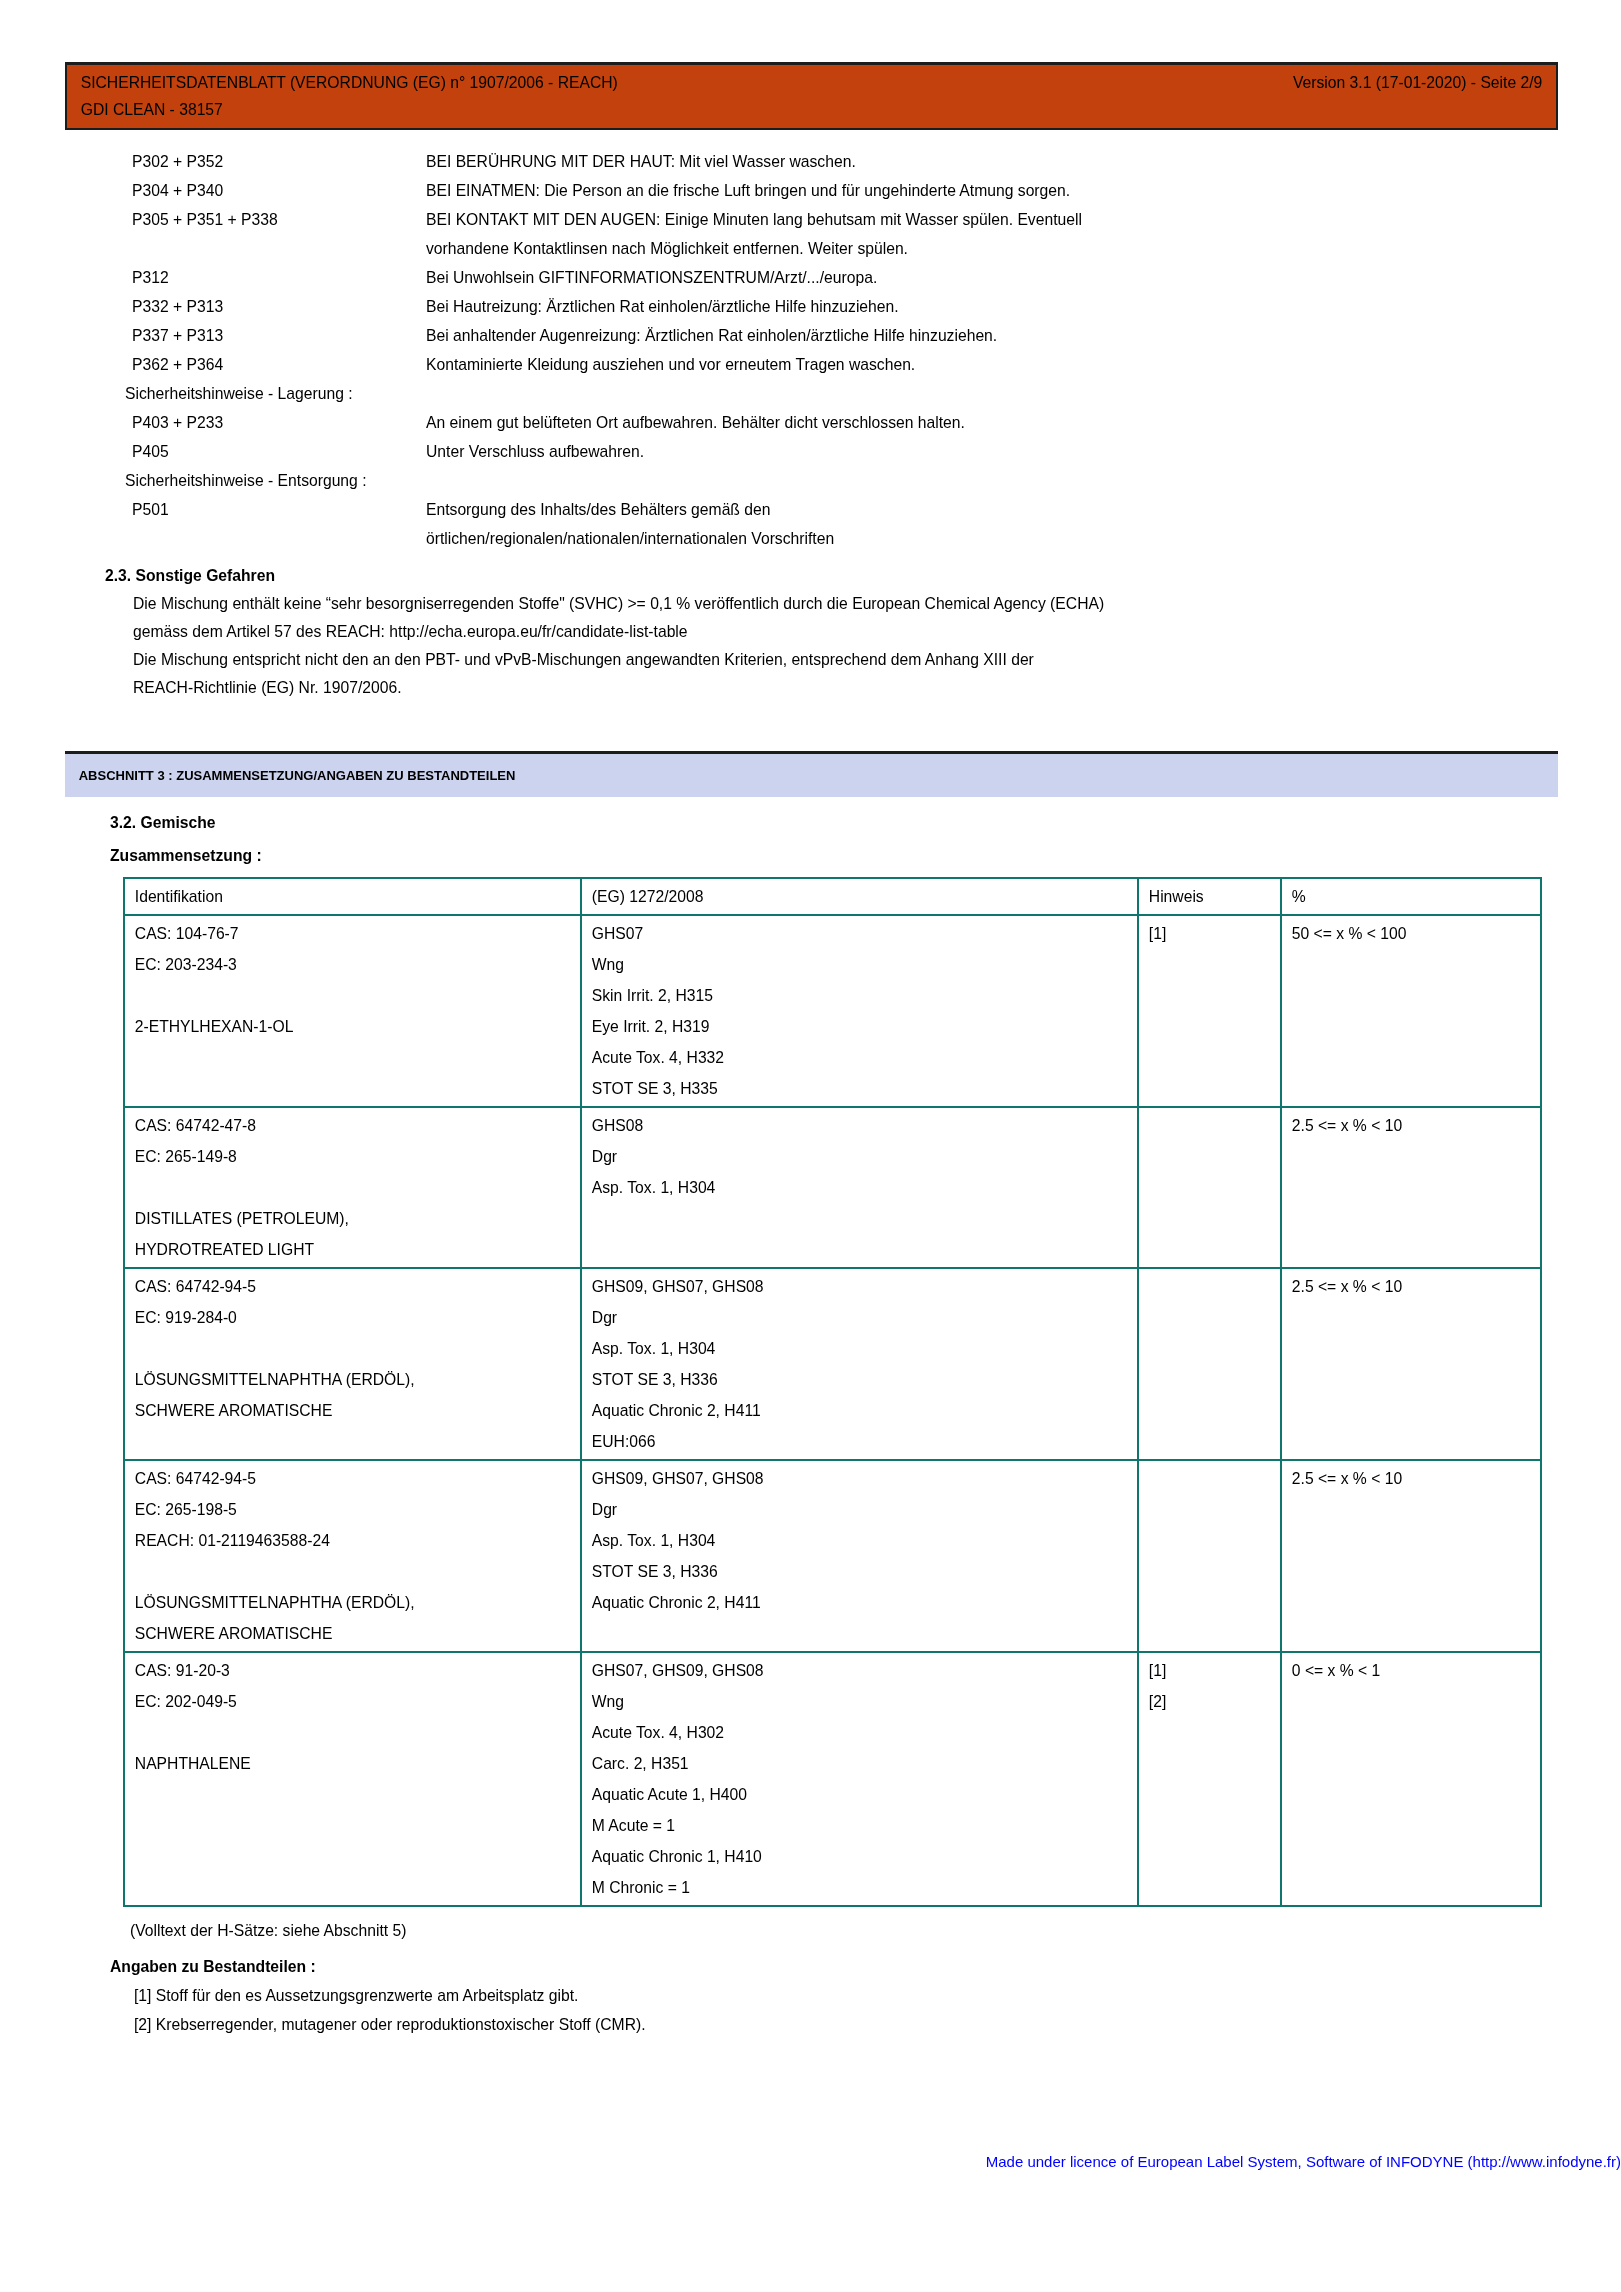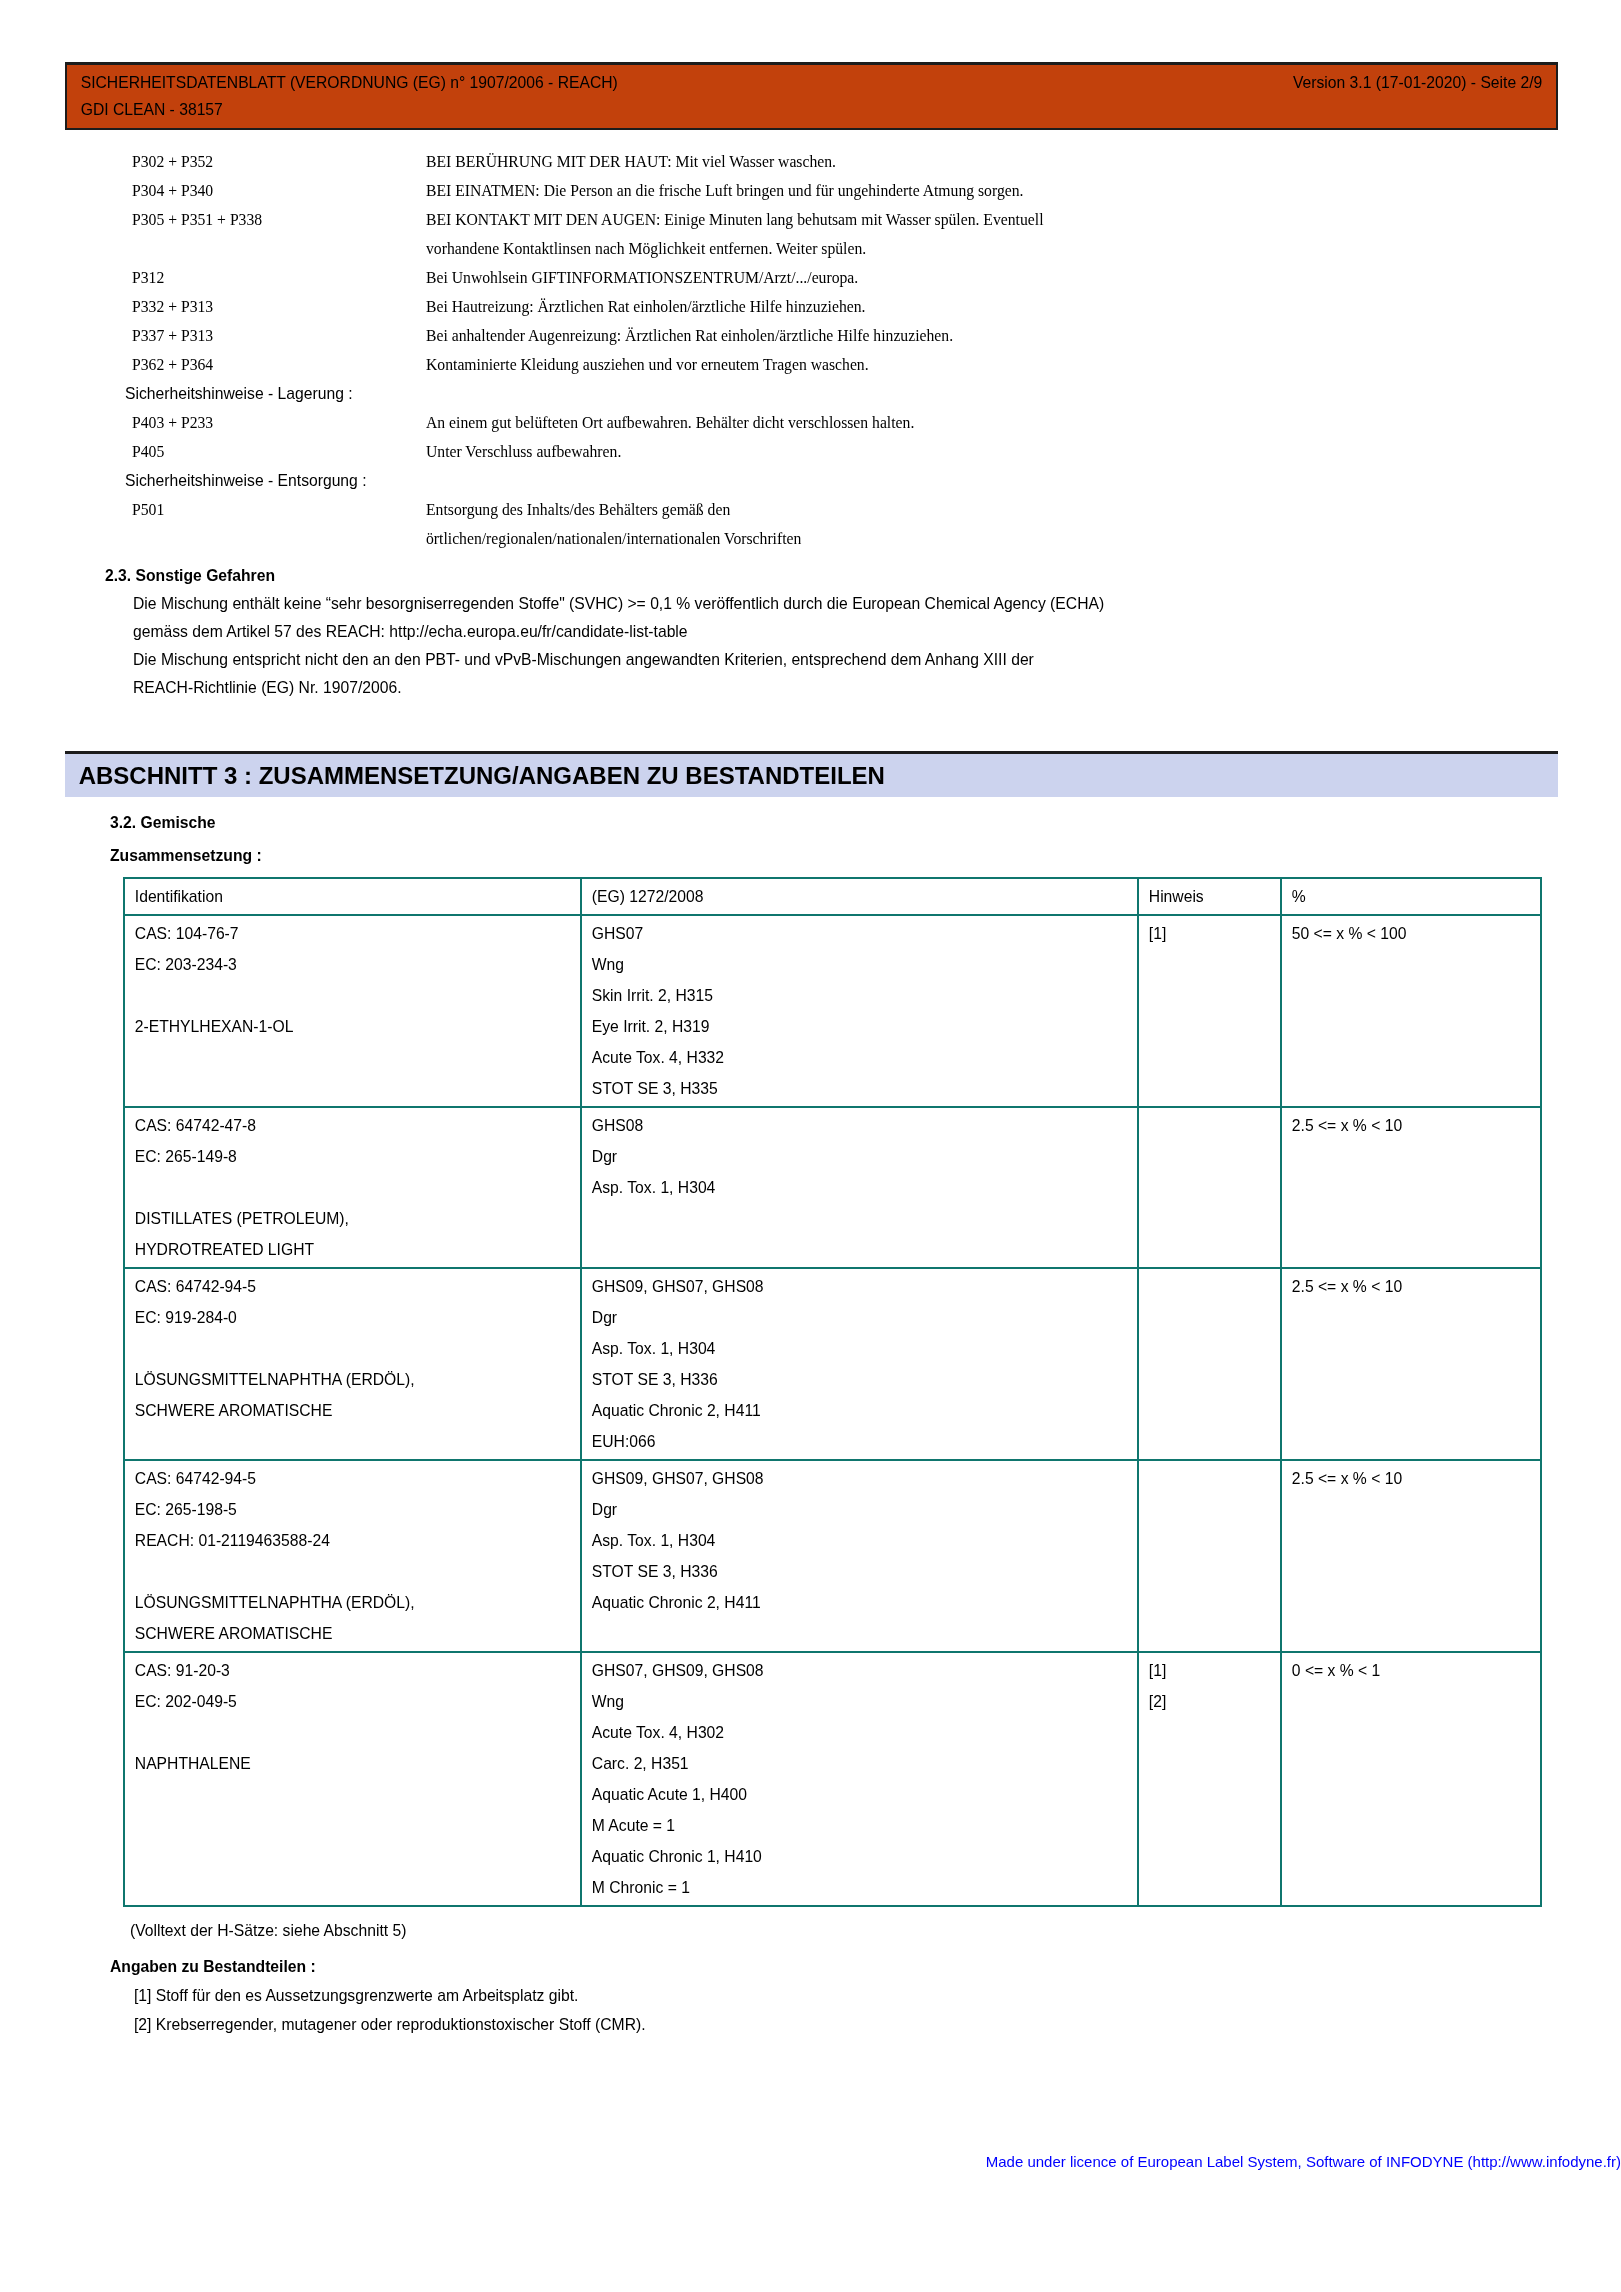--- a/index.html
+++ b/index.html
@@ -19,37 +19,37 @@
     background: #c2410c;
     border: 2px solid #1c1c1c;
     border-top-width: 3.9px;
     padding: 3.9px 13.7px;
   }
   .doc-header-row { display: flex; justify-content: space-between; line-height: 27.4px; }
   .doc-product-row { line-height: 27.4px; }
 
   
   .pblock { margin-top: 17.6px; }
-  .prow { margin-left: 132px; line-height: 29px; display: flex; font-family: Liberation Serif, serif; }
+  .prow { margin-left: 132px; line-height: 29px; display: flex; }
   .pcode { width: 294px; flex: none; }
   .ptext { flex: 1; padding-right: 49px; }
   .pgroup { margin-left: 125px; line-height: 29px; }
 
   
   .h23 { margin: 7.8px 0 0 105px; font-weight: bold; line-height: 29px; }
   .para { margin-left: 133px; line-height: 28px; white-space: pre-line; padding-right: 59px; }
 
   
   .section-bar {
     margin: 49px 63px 0 65px;
     background: #ccd3ee;
     border-top: 3.9px solid #1c1c1c;
     padding: 8.8px 13.7px;
     font-weight: bold;
-    font-size: 24px;
+    font-size: 13px;
     line-height: 25.5px;
   }
   .h32 { margin: 13.7px 0 0 110px; font-weight: bold; line-height: 23.5px; }
   .hcomp { margin: 9.8px 0 0 110px; font-weight: bold; line-height: 23.5px; }
 
   
   table.comp {
     border-collapse: collapse;
     margin: 9.8px 0 0 123px;
     width: 1416px;

